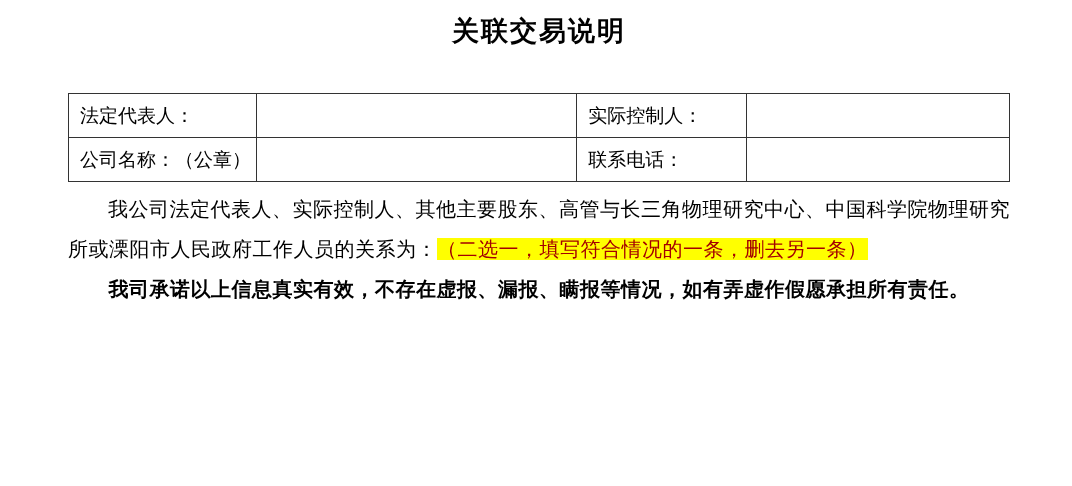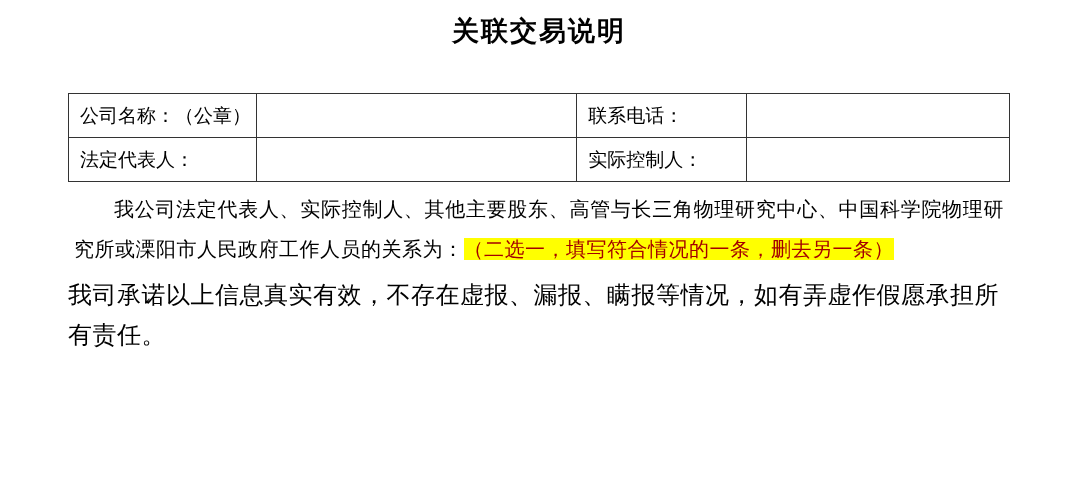--- a/index.html
+++ b/index.html
@@ -44,56 +44,56 @@
   col.c2{width:34%;}
   col.c3{width:18%;}
   col.c4{width:28%;}
   .paragraphs{
     margin-top:7px;
     font-size:20px;
     line-height:40px;
     text-align:justify;
     letter-spacing:0.5px;
   }
-  .para{margin:6px;text-indent:2em;}
+  .para{margin:0;text-indent:2em;}
   .hl{background:var(--hl-bg);color:var(--hl-fg);}
   .promise{
     margin:0;
-    font-size:24px;
+    font-size:20px;
     line-height:40px;
-    font-weight:normal;
-    text-align:left;
+    font-weight:bold;
+    text-align:center;
     letter-spacing:0.5px;
   }
 </style>
 </head>
 <body>
 
 <div class="doc">
 
   <h1 class="title">关联交易说明</h1>
 
   <table class="info">
     <colgroup>
       <col class="c1">
         <col class="c2">
         <col class="c3">
         <col class="c4">
     </colgroup>
     <tbody>
       <tr>
+        <td>法定代表人：</td>
+        <td></td>
+        <td>实际控制人：</td>
+        <td></td>
+      </tr>
+      <tr>
         <td>公司名称：（公章）</td>
         <td></td>
         <td>联系电话：</td>
-        <td></td>
-      </tr>
-      <tr>
-        <td>法定代表人：</td>
-        <td></td>
-        <td>实际控制人：</td>
         <td></td>
       </tr>
     </tbody>
   </table>
 
   <div class="paragraphs">
       <p class="para"><span class="run">我公司法定代表人、实际控制人、其他主要股东、高管与长三角物理研究中心、中国科学院物理研究所或溧阳市人民政府工作人员的关系为：</span><span class="hl">（二选一，填写符合情况的一条，删去另一条）</span></p>
     </div>
 
   <p class="promise">我司承诺以上信息真实有效，不存在虚报、漏报、瞒报等情况，如有弄虚作假愿承担所有责任。</p>

